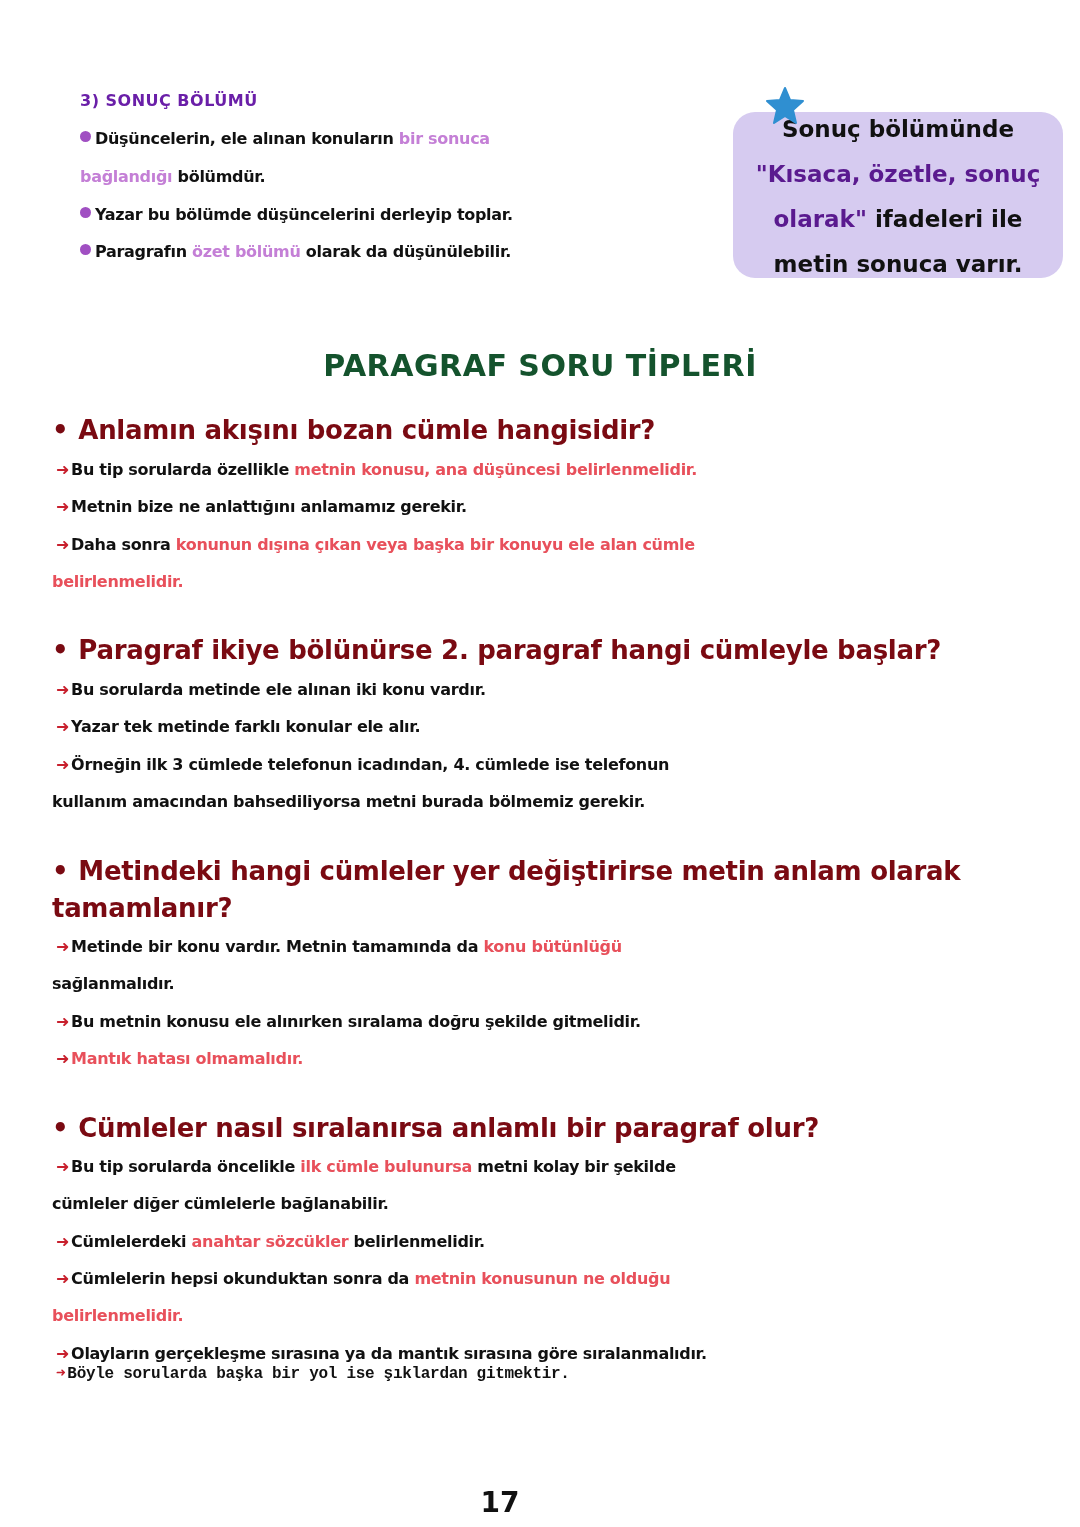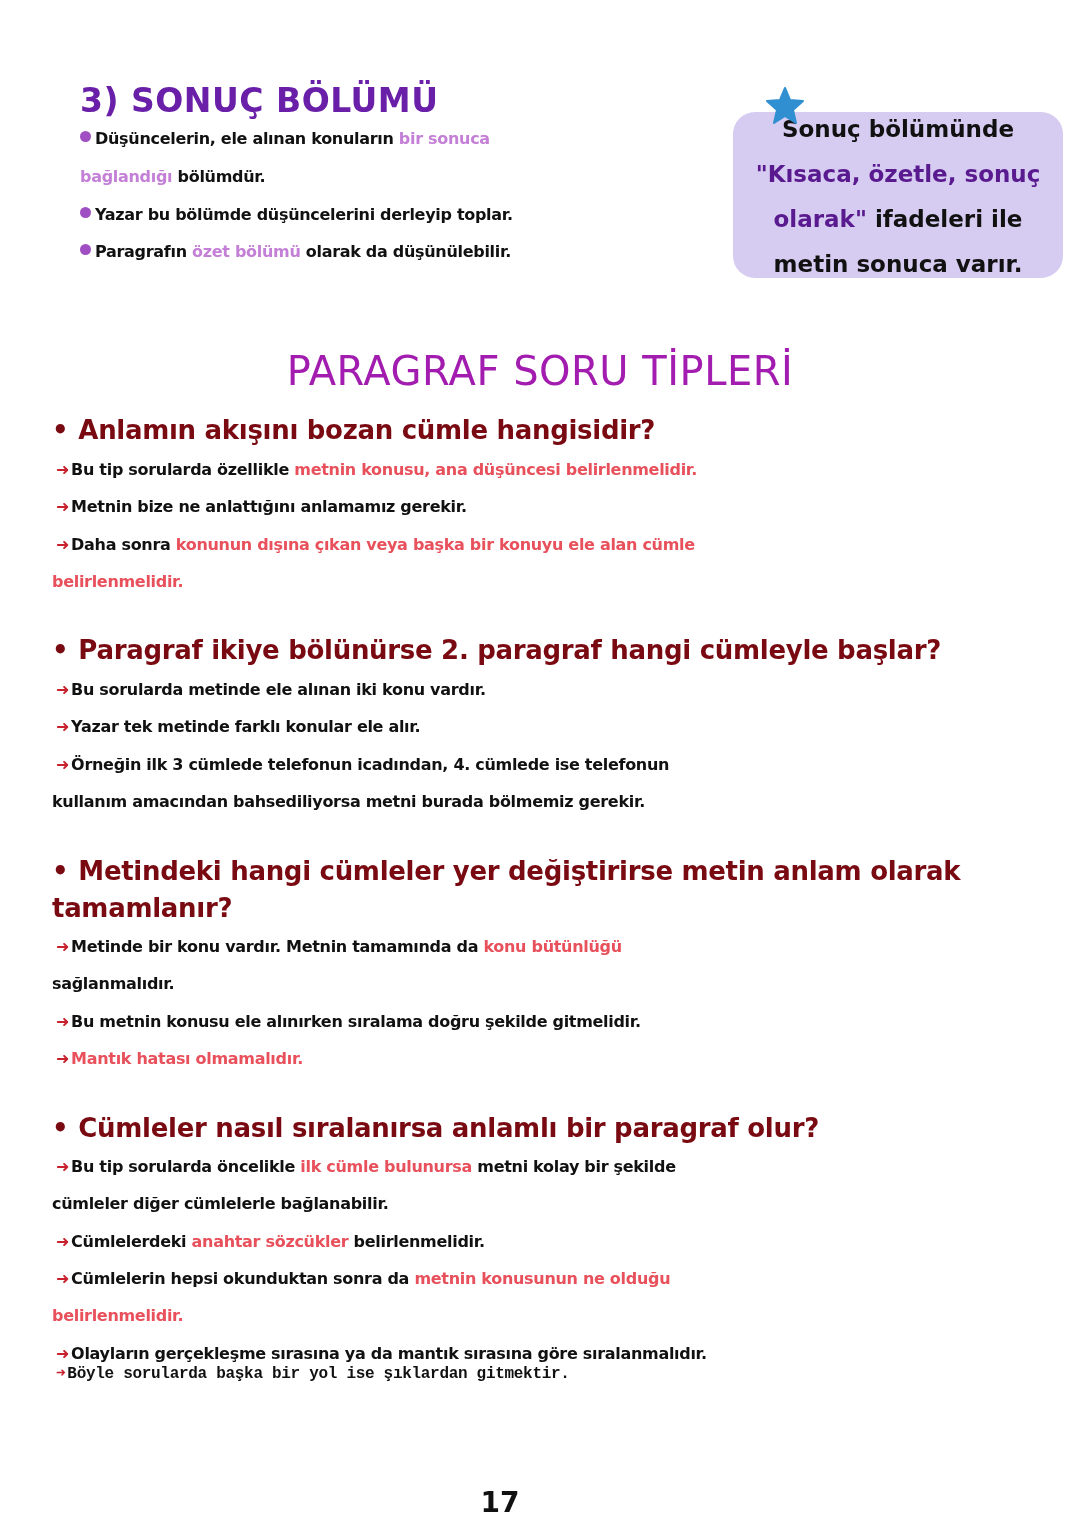--- a/index.html
+++ b/index.html
@@ -11,21 +11,21 @@
       overflow: hidden;
     }
     .line {
       position: absolute;
       font-size: 16px;
       line-height: 37px;
       white-space: nowrap;
       letter-spacing: -0.3px;
       font-weight: bold;
     }
-    .purple-title { color: #6a1fa8; font-size: 33px; font-weight: bold; letter-spacing: 0.5px; }
+    .purple-title { color: #6a1fa8; font-size: 16px; font-weight: bold; letter-spacing: 0.5px; }
     .lilac { color: #c47fd6; }
     .coral { color: #e8505b; }
     .q { color: #7a0a12; font-size: 26px; }
     .dot-bullet {
       display: inline-block; width: 11px; height: 11px; border-radius: 50%;
       background: #a04fc2; margin-right: 4px; vertical-align: 2px;
     }
     .arrow { color: #c8202d; margin-right: 2px; }
     .q-dot { color: #7a0a12; margin-right: 10px; }
 
@@ -35,21 +35,21 @@
       display: flex; flex-direction: column; align-items: center; justify-content: center;
       text-align: center; font-weight: bold; font-size: 23px; line-height: 37px;
       padding-top: 4px;
       gap: 8px;
     }
     .note-box .accent { color: #5a1a8f; }
     .star { position: absolute; left: 764px; top: 86px; width: 42px; height: 40px; }
 
     .section-title {
       position: absolute; left: 0; width: 1080px; top: 348px; text-align: center;
-      color: #a21caf; font-size: 40px; font-weight: normal; letter-spacing: 0.5px;
+      color: #14532d; font-size: 30px; font-weight: bold; letter-spacing: 0.5px;
     }
     .page-number {
       position: absolute; left: 0; width: 1000px; top: 1486px; text-align: center;
       font-size: 28px; font-weight: bold; color: #111;
     }
   </style>
 </head>
 <body>
 
 <div class="line purple-title" style="left:80px; top:82px;">3) SONUÇ BÖLÜMÜ</div>

